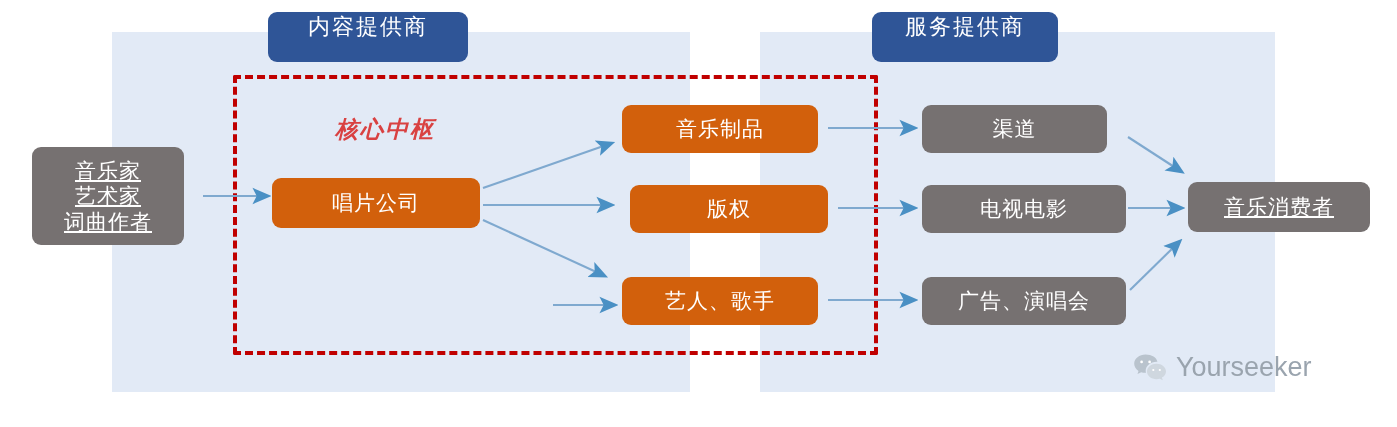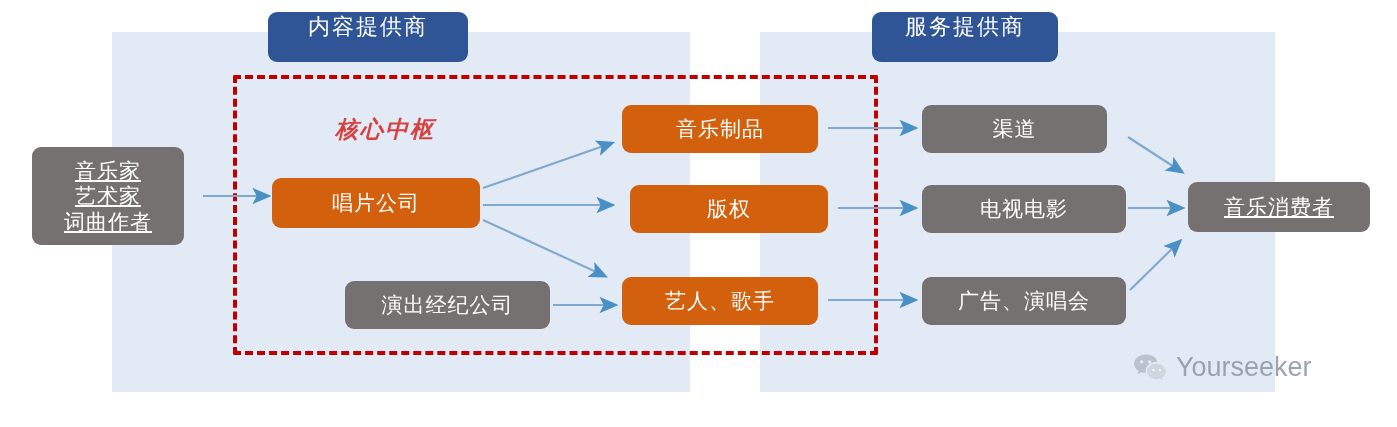--- a/index.html
+++ b/index.html
@@ -88,21 +88,20 @@
   </svg>
 
   <div class="node gray multiline" style="left:32px;top:147px;width:152px;height:98px;">
     <span>音乐家</span>
     <span>艺术家</span>
     <span>词曲作者</span>
   </div>
 
   <div class="node orange" style="left:272px;top:178px;width:208px;height:50px;">唱片公司</div>
 
-  <div class="node gray" style="left:345px;top:281px;width:205px;height:48px;">演出经纪公司</div>
 
   <div class="node orange" style="left:622px;top:105px;width:196px;height:48px;">音乐制品</div>
 
   <div class="node orange" style="left:630px;top:185px;width:198px;height:48px;">版权</div>
 
   <div class="node orange" style="left:622px;top:277px;width:196px;height:48px;">艺人、歌手</div>
 
   <div class="node gray" style="left:922px;top:105px;width:185px;height:48px;">渠道</div>
 
   <div class="node gray" style="left:922px;top:175px;width:204px;height:48px;margin-top:10px;">电视电影</div>

